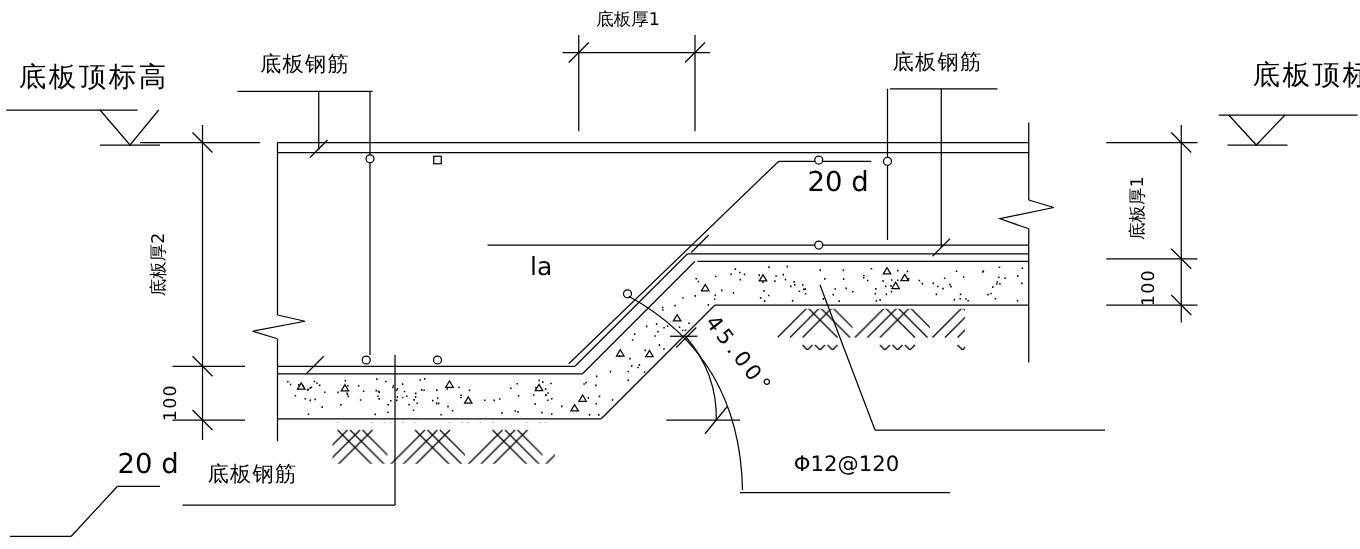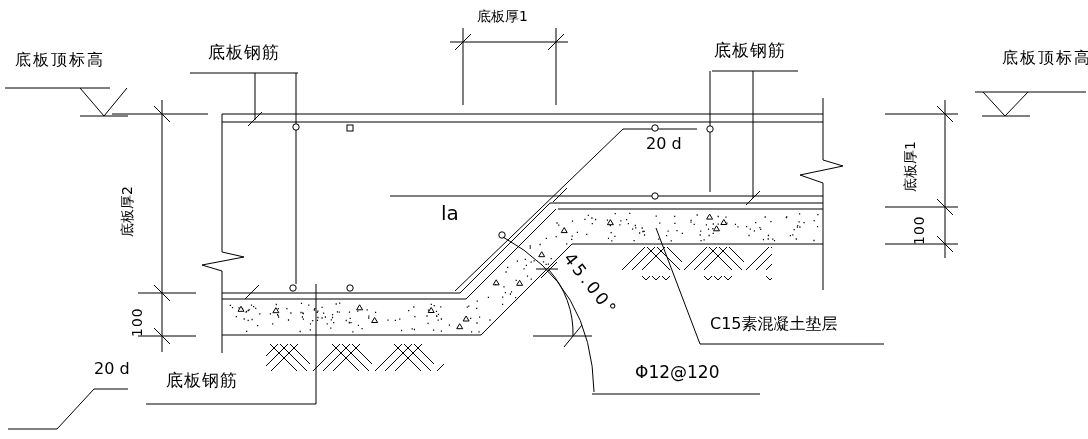--- a/index.html
+++ b/index.html
@@ -7,21 +7,21 @@
     position:relative;width:1088px;height:439px;background:#fff;overflow:hidden;
     font-family:"DejaVu Sans","Liberation Sans",sans-serif;color:#000;
   }
   #linework{position:absolute;left:0;top:0;}
   .lbl{position:absolute;color:#000;white-space:nowrap;line-height:1;letter-spacing:1px;}
   .vert{transform:rotate(-90deg);transform-origin:0 0;}
   .rot{transform:rotate(52deg);transform-origin:0 0;letter-spacing:3px;}
   .fs14{font-size:14px;}
   .fs16{font-size:16px;}
   .fs17{font-size:17px;}
-  .fs18{font-size:16px;letter-spacing:2px;}
+  .fs18{font-size:22px;letter-spacing:2px;}
   .fs19{font-size:17px;}
   .fs20{font-size:20px;}
   .tight{letter-spacing:0;}
 </style>
 </head>
 <body>
 
 <div id="stage">
 
   <svg id="linework" width="1088" height="439" viewBox="0 0 1088 439">
@@ -156,17 +156,16 @@
   <div class="lbl fs19" style="left:208px;top:44px">底板钢筋</div>
   <div class="lbl fs19" style="left:714px;top:42px">底板钢筋</div>
   <div class="lbl fs19" style="left:166px;top:372px">底板钢筋</div>
   <div class="lbl fs14 tight" style="left:477px;top:9px">底板厚1</div>
   <div class="lbl fs14 tight vert" style="left:903px;top:192px">底板厚1</div>
   <div class="lbl fs14 tight vert" style="left:120px;top:237px">底板厚2</div>
   <div class="lbl fs14 vert" style="left:130px;top:337px">100</div>
   <div class="lbl fs14 vert" style="left:912px;top:245px">100</div>
   <div class="lbl fs18 tight" style="left:646px;top:136px">20 d</div>
   <div class="lbl fs18 tight" style="left:94px;top:361px">20 d</div>
-  <div class="lbl fs20 tight" style="left:441px;top:203px">la</div>
+  <div class="lbl fs20 tight" style="left:424px;top:203px">la</div>
   <div class="lbl fs17 rot" style="left:574px;top:250px">45.00°</div>
-  <div class="lbl fs16 tight" style="left:710px;top:316px">C15素混凝土垫层</div>
   <div class="lbl fs19 tight" style="left:635px;top:364px">Φ12@120</div>
 </div>
 
 </body></html>

